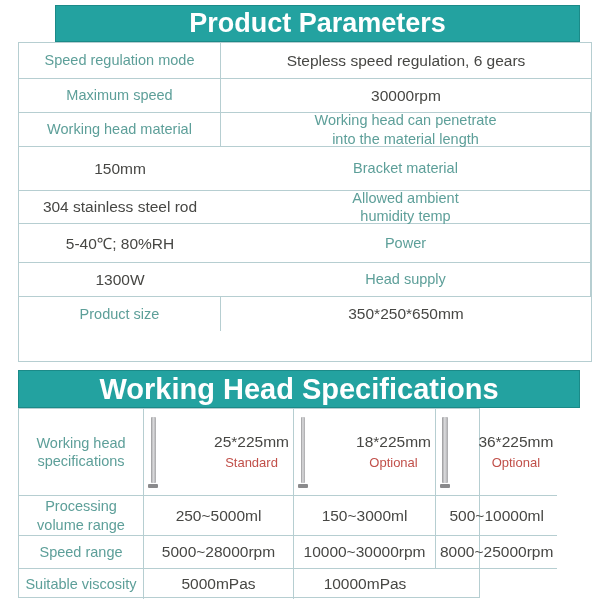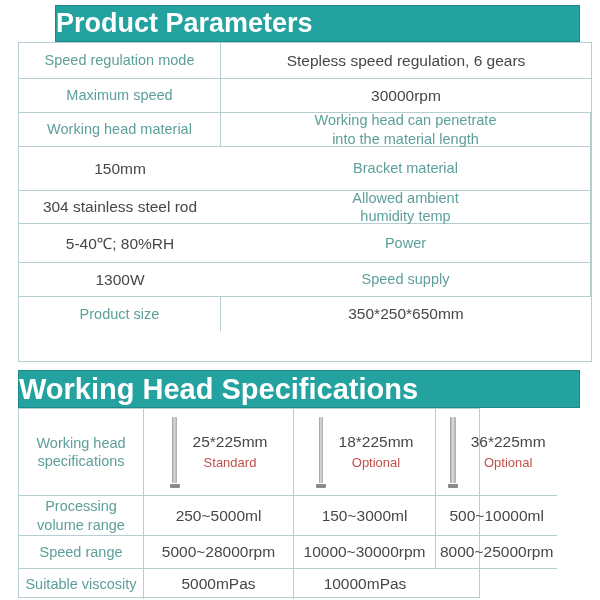--- a/index.html
+++ b/index.html
@@ -4,21 +4,21 @@
 <style>
   * { margin:0; padding:0; box-sizing:border-box; }
   html,body { width:600px; height:600px; background:#ffffff;
               font-family:"Liberation Sans", sans-serif; overflow:hidden; }
 
   .band {
     position:absolute;
     background:#23a2a0;
     border:1px solid #1b8a88;
     color:#ffffff;
-    display:flex; align-items:center; 
+    display:flex; align-items:center; justify-content:center;
     font-weight:700;
   }
   #band1 { left:55px; top:5px; width:525px; height:37px; font-size:27px; }
   #band2 { left:18px; top:370px; width:562px; height:38px; font-size:29px; }
 
   .tbl {
     position:absolute; left:18px;
     border:1px solid #b6ced1;
     display:grid;
     background:#ffffff;
@@ -41,21 +41,21 @@
     border-bottom:1px solid #b6ced1;
     white-space:pre-line;
     padding:2px 4px;
   }
   .cell.nr { border-right:none; }
   .cell.nb { border-bottom:none; }
 
   .lbl { color:#5d9f99; font-size:14.5px; line-height:1.25; }
   .val { color:#474744; font-size:15.5px; }
 
-  .headcell { gap:13px; }
+  .headcell { gap:13px;justify-content:space-between; }
   .rod-wrap { display:flex; flex-direction:column; align-items:center; }
   .rod {
     height:66px;
     background:linear-gradient(90deg,#98989a,#dcdcde 45%,#a8a8aa);
     border-radius:1px;
   }
   .rod.w5 { width:5px; } .rod.w4 { width:4px; } .rod.w6 { width:6px; }
   .rod-base { width:10px; height:4px; background:#8a8a8c; border-radius:1px; margin-top:1px; }
 
   .head-text { display:flex; flex-direction:column; align-items:center; line-height:1.45; }
@@ -85,21 +85,21 @@
   <div class="cell lbl">Bracket material</div>
   <div class="cell val nr">304 stainless steel rod</div>
 
   <div class="cell lbl">Allowed ambient
 humidity temp</div>
   <div class="cell val nr">5-40℃; 80%RH</div>
 
   <div class="cell lbl">Power</div>
   <div class="cell val nr">1300W</div>
 
-  <div class="cell lbl">Speed supply</div>
+  <div class="cell lbl">Head supply</div>
 
   <div class="cell lbl nb">Product size</div>
   <div class="cell val nr nb">350*250*650mm</div>
 </div>
 
 <div id="band2" class="band">
   <span>Working Head Specifications</span>
 </div>
 
 <div id="tbl2" class="tbl">

